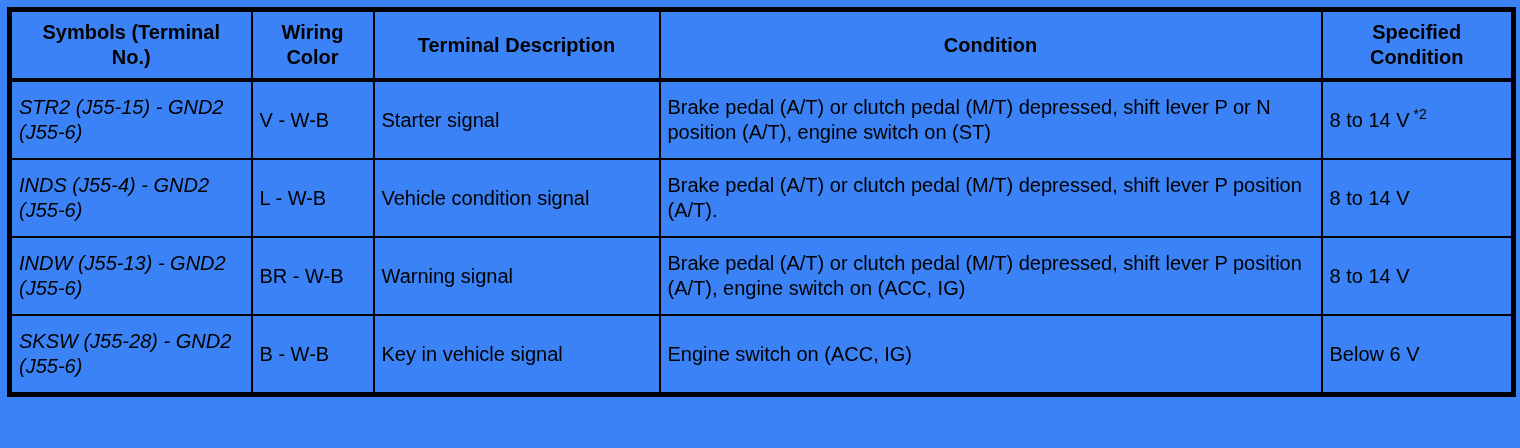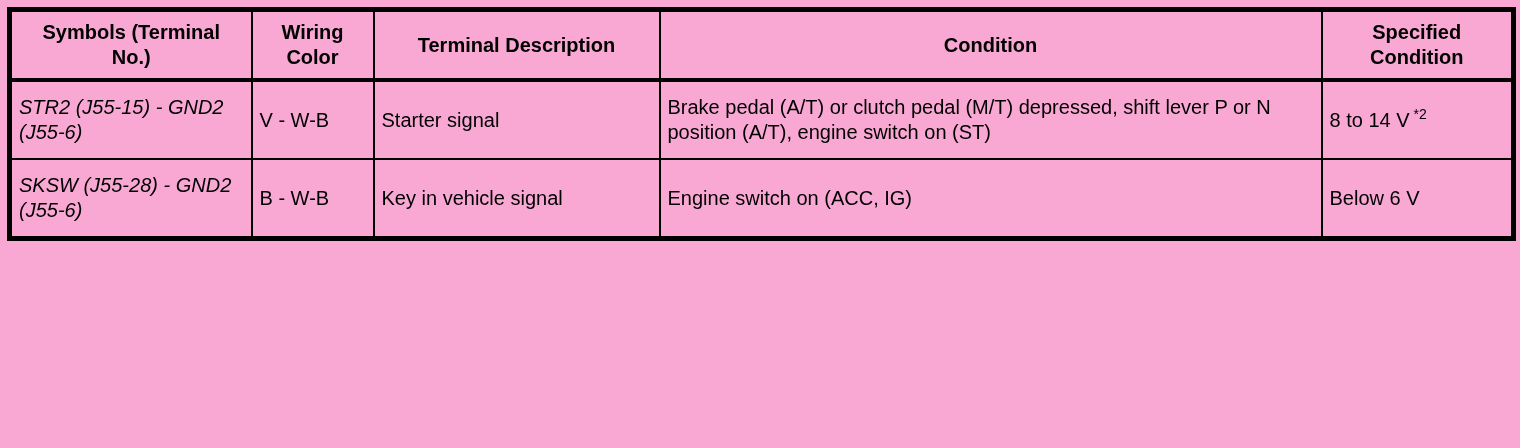--- a/index.html
+++ b/index.html
@@ -6,21 +6,21 @@
     margin: 0;
     padding: 0;
     background: #ffffff;
     font-family: "Liberation Sans", sans-serif;
     color: #000000;
   }
   .page {
     position: relative;
     width: 1520px;
     height: 448px;
-    background: #f9a8d4;
+    background: #3b82f6;
     overflow: hidden;
   }
   table.spec-table {
     position: absolute;
     left: 7px;
     top: 7px;
     width: 1504px;
     border-collapse: collapse;
     table-layout: fixed;
     border: 5px solid #000000;
@@ -83,20 +83,34 @@
     </thead>
     <tbody>
       <tr>
         <td class="cell-symbols">STR2 (J55-15) - GND2 (J55-6)</td>
         <td>V - W-B</td>
         <td>Starter signal</td>
         <td>Brake pedal (A/T) or clutch pedal (M/T) depressed, shift lever P or N position (A/T), engine switch on (ST)</td>
         <td class="cell-specified"><span>8 to 14 V</span><sup class="note">*2</sup></td>
       </tr>
       <tr>
+        <td class="cell-symbols">INDS (J55-4) - GND2 (J55-6)</td>
+        <td>L - W-B</td>
+        <td>Vehicle condition signal</td>
+        <td>Brake pedal (A/T) or clutch pedal (M/T) depressed, shift lever P position (A/T).</td>
+        <td class="cell-specified"><span>8 to 14 V</span><sup class="note"></sup></td>
+      </tr>
+      <tr>
+        <td class="cell-symbols">INDW (J55-13) - GND2 (J55-6)</td>
+        <td>BR - W-B</td>
+        <td>Warning signal</td>
+        <td>Brake pedal (A/T) or clutch pedal (M/T) depressed, shift lever P position (A/T), engine switch on (ACC, IG)</td>
+        <td class="cell-specified"><span>8 to 14 V</span><sup class="note"></sup></td>
+      </tr>
+      <tr>
         <td class="cell-symbols">SKSW (J55-28) - GND2 (J55-6)</td>
         <td>B - W-B</td>
         <td>Key in vehicle signal</td>
         <td>Engine switch on (ACC, IG)</td>
         <td class="cell-specified"><span>Below 6 V</span><sup class="note"></sup></td>
       </tr>
     </tbody>
   </table>
 </div>
 

